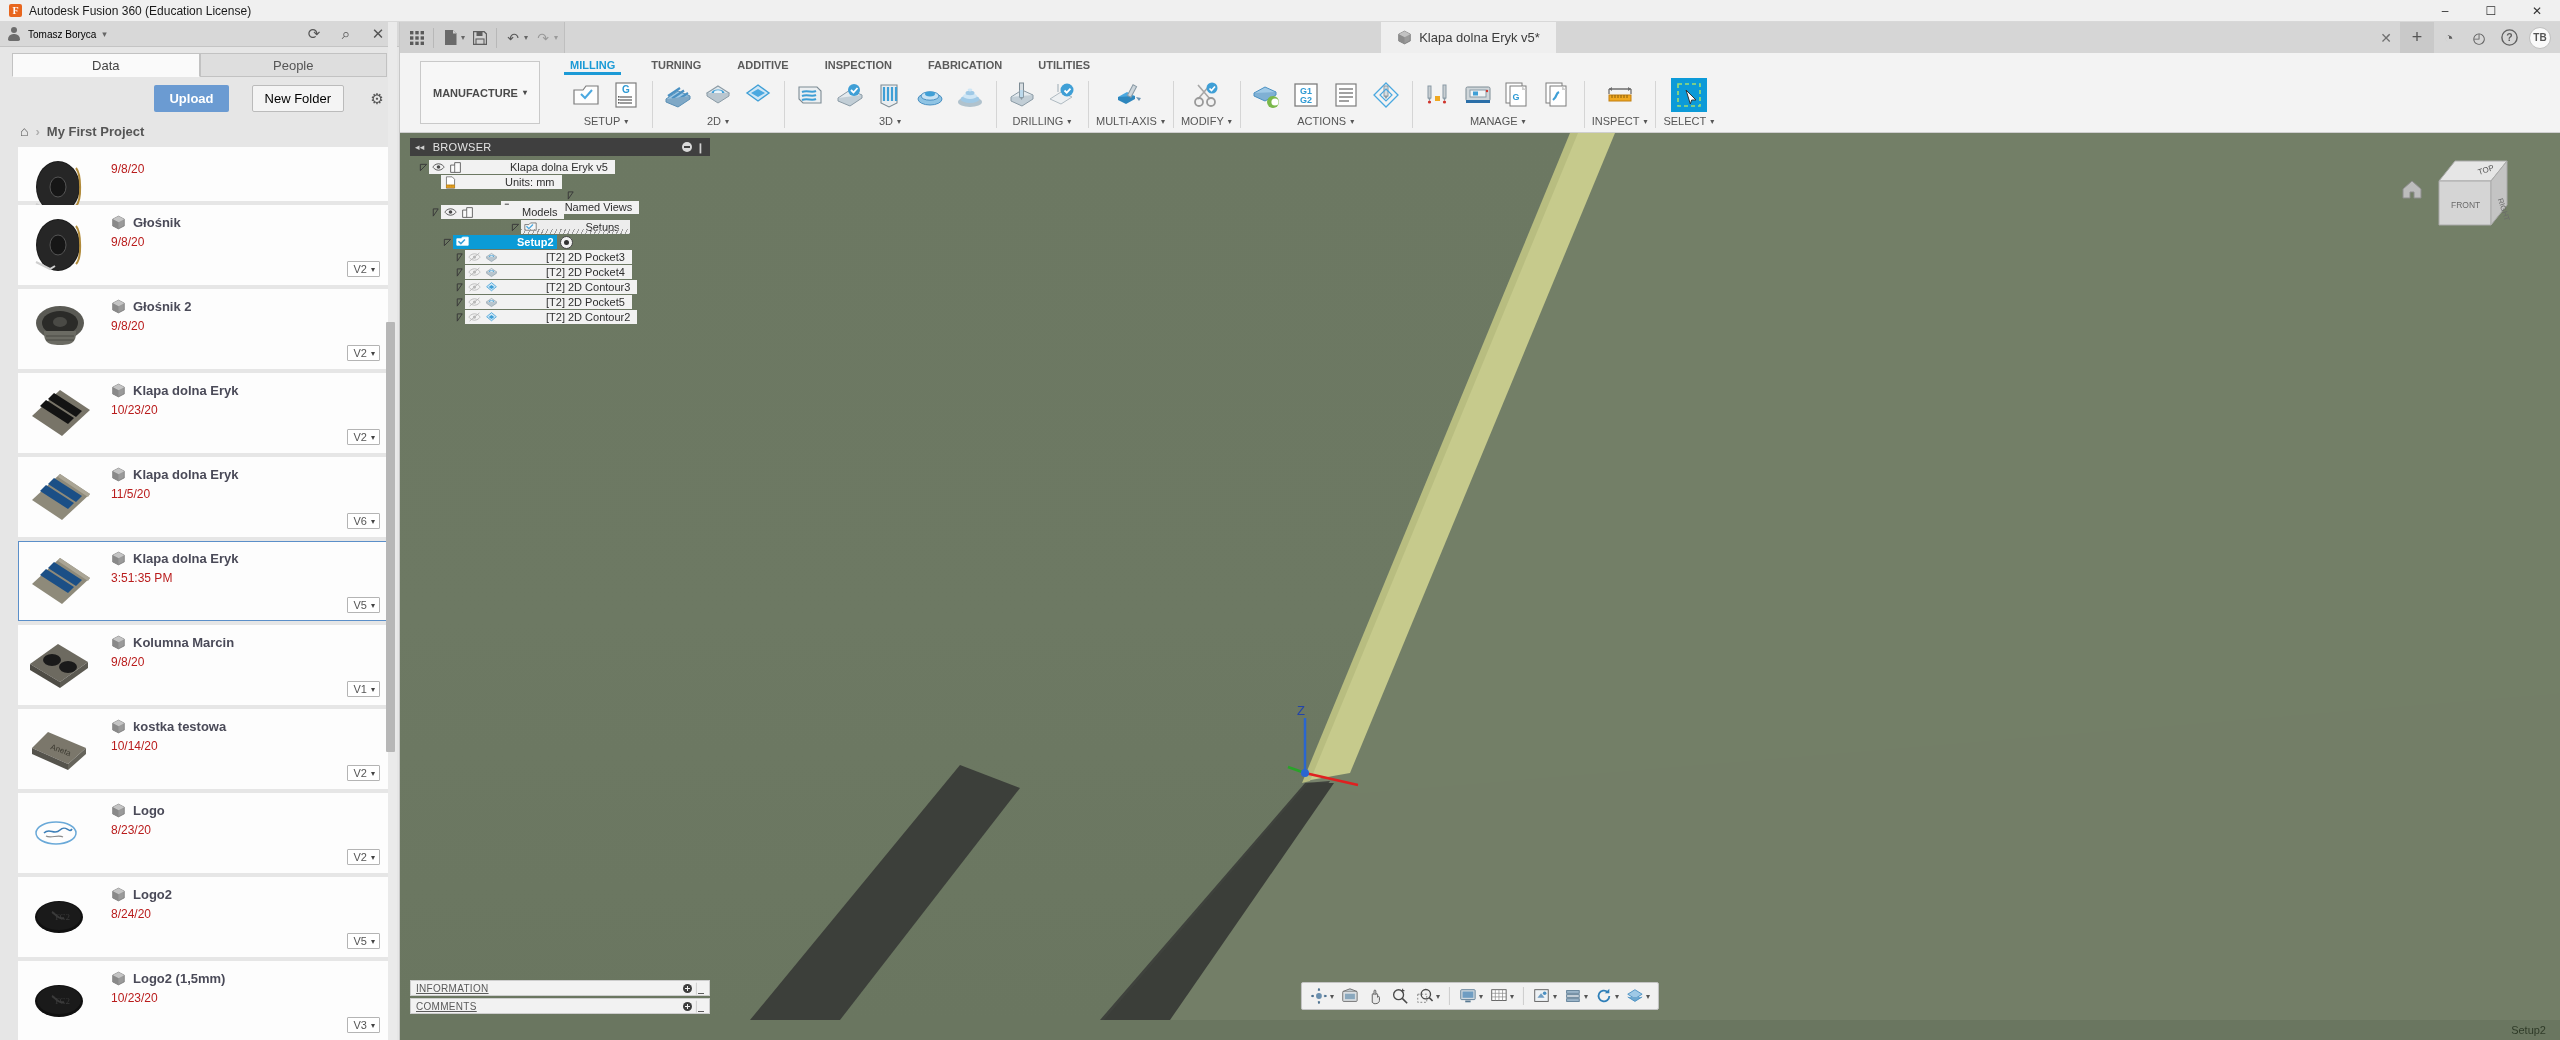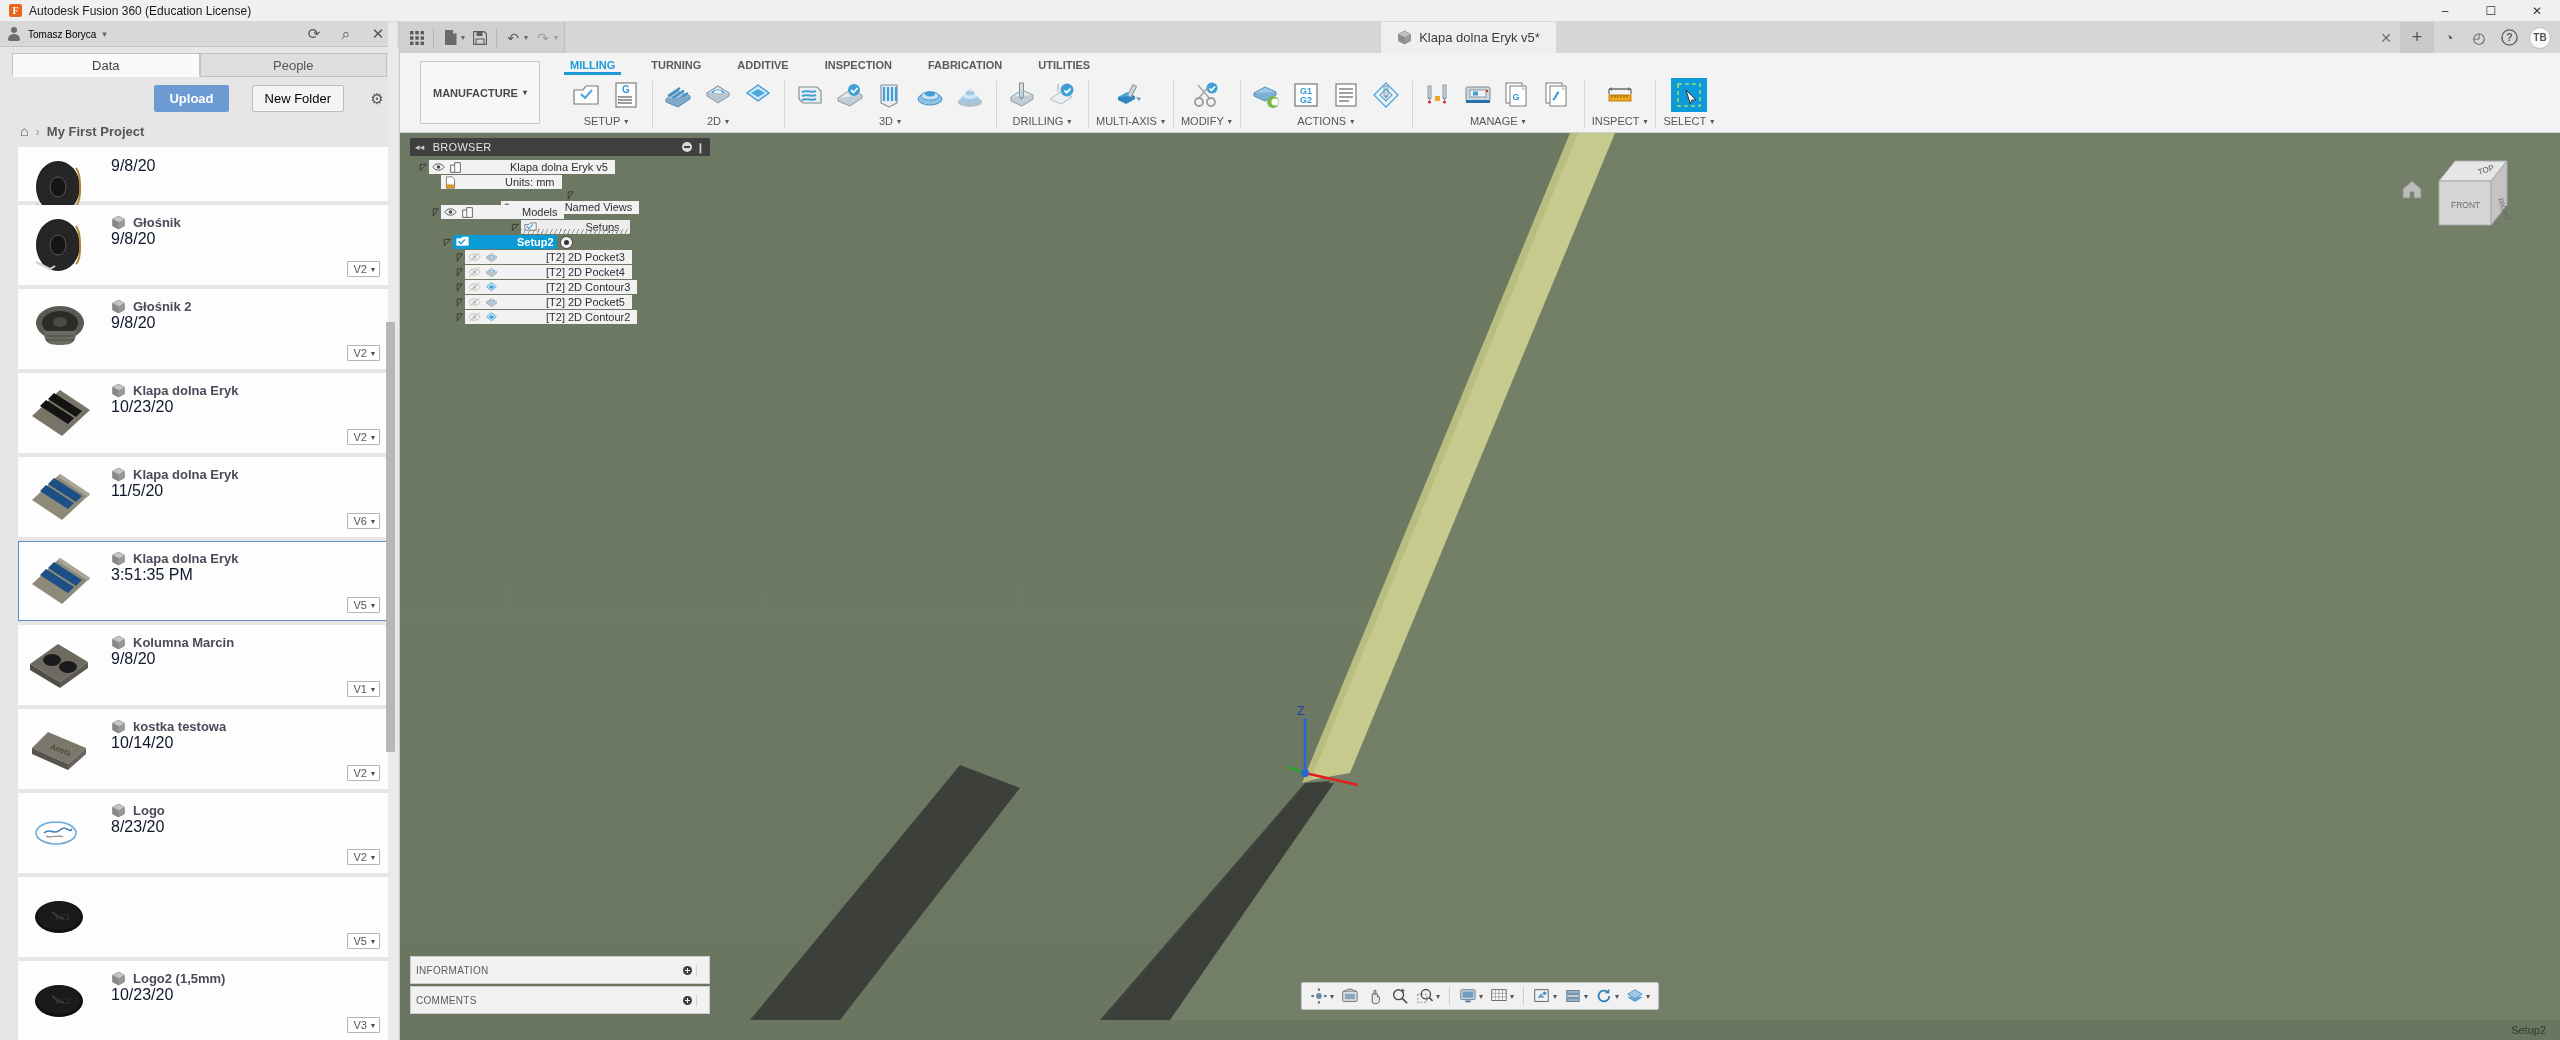--- a/index.html
+++ b/index.html
@@ -59,21 +59,21 @@
   .dp-list { flex:1; overflow:hidden; position:relative; padding:0 10px 0 18px; }
   .dp-card { background:#fdfdfd; height:80px; margin-bottom:4px; position:relative;
     display:flex; padding:6px 8px 6px 6px; border:1px solid transparent; }
   .dp-card.selected { border:1px solid #5b8fc9; }
   .dp-thumb { width:72px; height:66px; flex:0 0 72px; display:flex; align-items:center;
     justify-content:center; }
   .dp-info { flex:1; padding-left:14px; padding-top:3px; }
   .dp-name { font-size:13px; font-weight:bold; color:#4a4a58; display:flex;
     align-items:center; gap:7px; }
   .dp-cube { width:15px; height:15px; flex:0 0 15px; }
-  .dp-date { font-size:16px; color:#0f172a; }
+  .dp-date { font-size:12px; color:#b91c1c; margin-top:5px; }
   .dp-ver { position:absolute; right:8px; bottom:7px; border:1px solid #b4b4b4;
     background:#fff; font-size:11px; color:#555; padding:1px 4px 1px 6px;
     display:flex; align-items:center; gap:4px; border-radius:1px; }
   .dp-ver .vcar { font-size:8px; color:#444; }
 
   .dp-scrollbar { position:absolute; right:2px; top:0; width:9px; height:100%;
     background:#eaeaea; }
   .dp-scrollthumb { position:absolute; right:2px; width:9px; background:#b7b7b7;
     border-radius:1px; }
 
@@ -165,23 +165,23 @@
   .br-hatch { position:absolute; left:0; right:0; bottom:0; height:5px;
     background:repeating-linear-gradient(115deg,#9b9b9b 0 1px,transparent 1px 4px); }
   .br-active-mark { width:13px; height:13px; border-radius:50%; border:1px solid #444;
     background:#f2f2f2; display:flex; align-items:center; justify-content:center;
     margin-left:3px; }
   .br-active-mark i { width:5px; height:5px; border-radius:50%; background:#333;
     display:block; }
 
   
   .dock { position:absolute; left:10px; bottom:6px; width:300px; z-index:20; }
-  .dock-row { height:28px; background:#f2f2f2; border:1px solid #cdcdcd;
+  .dock-row { height:16px; background:#f2f2f2; border:1px solid #cdcdcd;
     display:flex; align-items:center; padding:0 5px; font-size:10px; color:#5a5a5a;
-    margin-top:2px; letter-spacing:.3px; }
+    margin-top:2px; letter-spacing:.3px;text-decoration:underline; }
   .dock-right { margin-left:auto; display:flex; align-items:center; gap:4px; }
   .dock-dot { width:9px; height:9px; border-radius:50%; background:#3d3d3d;
     position:relative; }
   .dock-dot:before { content:""; position:absolute; left:4px; top:2px; width:1px;
     height:5px; background:#f2f2f2; }
   .dock-dot:after { content:""; position:absolute; left:2px; top:4px; width:5px;
     height:1px; background:#f2f2f2; }
 
   
   .viewcube { position:absolute; right:55px; top:20px; width:110px; height:100px;
@@ -465,20 +465,31 @@
           </div>
         </div>
         <div class="dp-card">
           <div class="dp-thumb">
             <svg width="70" height="62" viewBox="0 0 70 62">
               <ellipse cx="33" cy="31" rx="24" ry="16" fill="#101010"></ellipse>
               <ellipse cx="33" cy="30" rx="22" ry="14" fill="#1a1a1a"></ellipse>
               <path d="M26 26c4 2 6 8 12 6" stroke="#3a3a3a" stroke-width="2" fill="none"></path>
               <text x="28" y="34" font-size="9" fill="#3a3a3a" font-family="Liberation Serif, serif">TC2</text>
             </svg>
+          </div>
+          <div class="dp-info">
+            <div class="dp-name">
+              <span class="dp-cube"><svg width="15" height="15" viewBox="0 0 16 16">
+                  <path d="M8 1.2L14.2 4.4v7.2L8 14.8 1.8 11.6V4.4z" fill="#9a9a9a" stroke="#6f6f6f" stroke-width="0.7"></path>
+                  <path d="M8 1.2L14.2 4.4 8 7.6 1.8 4.4z" fill="#c4c4c4"></path>
+                  <path d="M8 7.6v7.2L1.8 11.6V4.4z" fill="#898989"></path>
+                </svg></span>
+              <span>Logo2</span>
+            </div>
+            <div class="dp-date">8/24/20</div>
           </div>
           <div class="dp-ver">
             <span>V5</span>
             <span class="vcar">▾</span>
           </div>
         </div>
         <div class="dp-card">
           <div class="dp-thumb">
             <svg width="70" height="62" viewBox="0 0 70 62">
               <ellipse cx="33" cy="31" rx="24" ry="16" fill="#101010"></ellipse>

